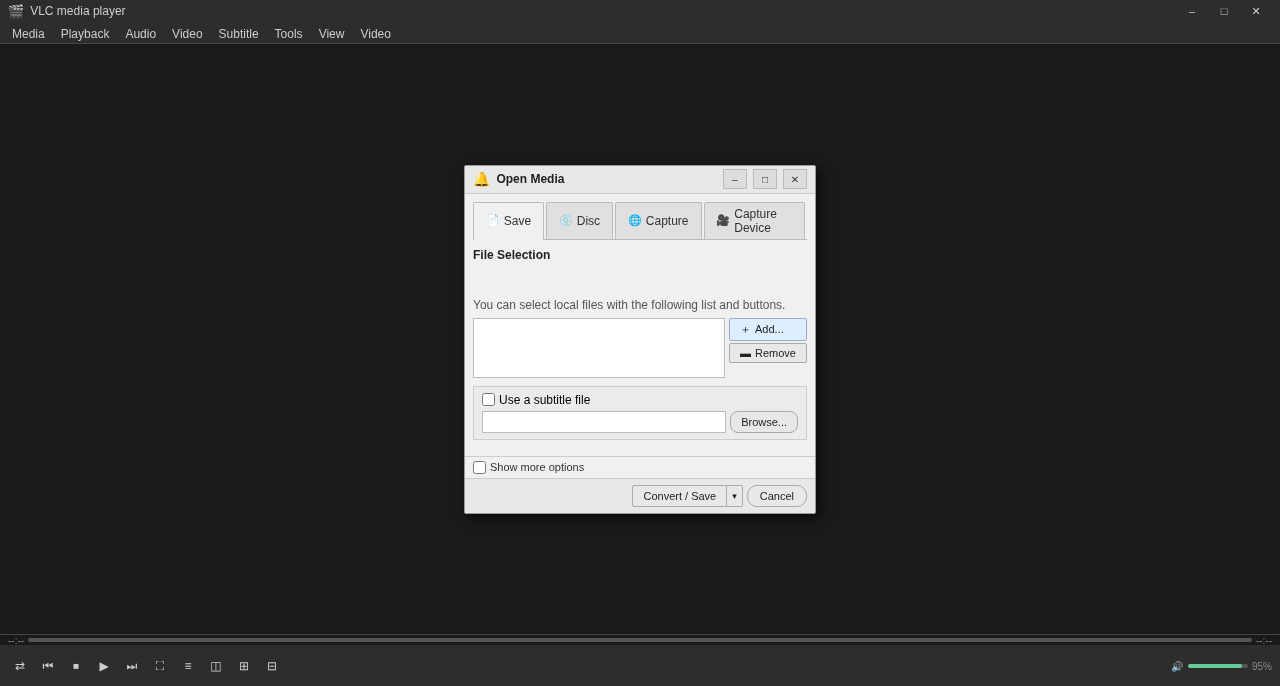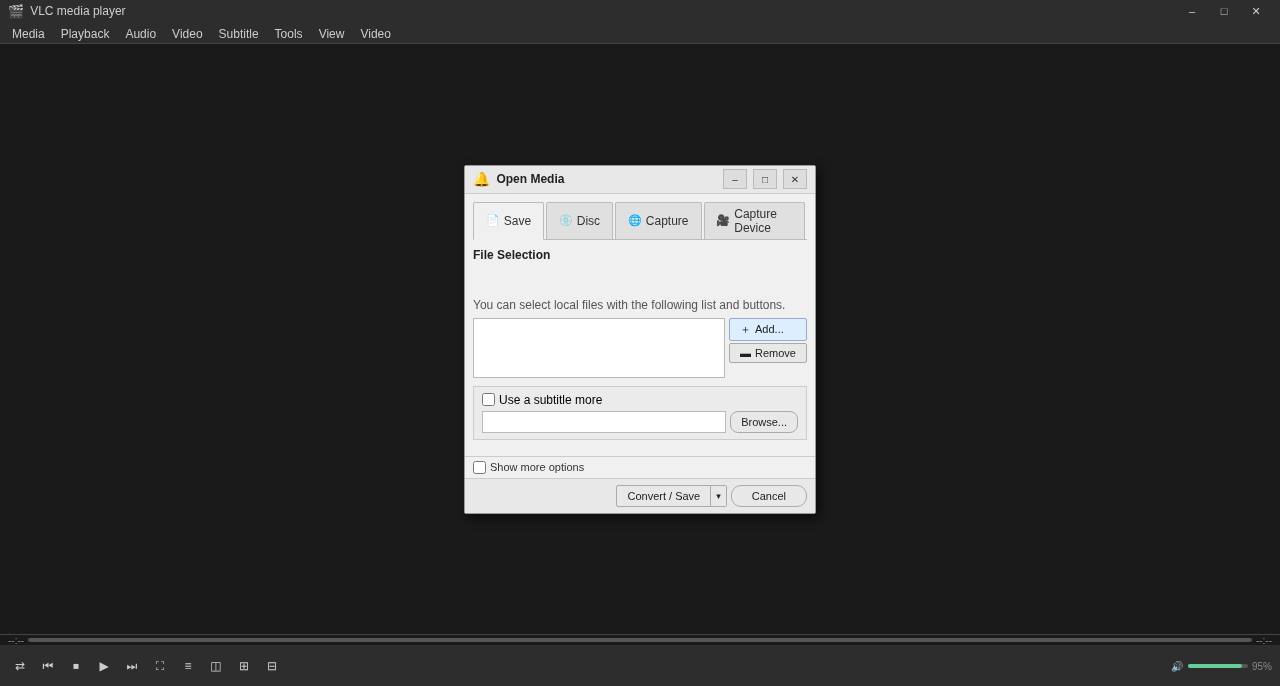--- a/index.html
+++ b/index.html
@@ -324,21 +324,21 @@
       justify-content: flex-end;
       align-items: center;
       padding: 6px 8px;
       gap: 4px;
       border-top: 1px solid #ccc;
       background: #e8e8e8;
     }
     .footer-btn {
       background: #e8e8e8;
       border: 1px solid #aaa;
-      padding: 4px 20px;
+      padding: 4px 12px;
       font-size: 11px;
       cursor: pointer;
       color: #222;
       border-radius: 10px;
     }
     .footer-btn-group {
       display: flex;
       align-items: stretch;
     }
     .footer-btn-main {
@@ -440,21 +440,21 @@
                 <span>▬</span>
                 <span>Remove</span>
               </button>
             </div>
           </div>
         </div>
 
         <div class="subtitle-section">
           <div class="subtitle-check-row">
             <input type="checkbox" class="checkbox" style="">
-            <label>Use a subtitle more</label>
+            <label>Use a subtitle file</label>
           </div>
           <div class="subtitle-input-row">
             <input type="text" class="subtitle-input" disabled="" style="">
             <button class="browse-btn">Browse...</button>
           </div>
         </div>
 
       </div>
 
       <div class="show-options-row">

